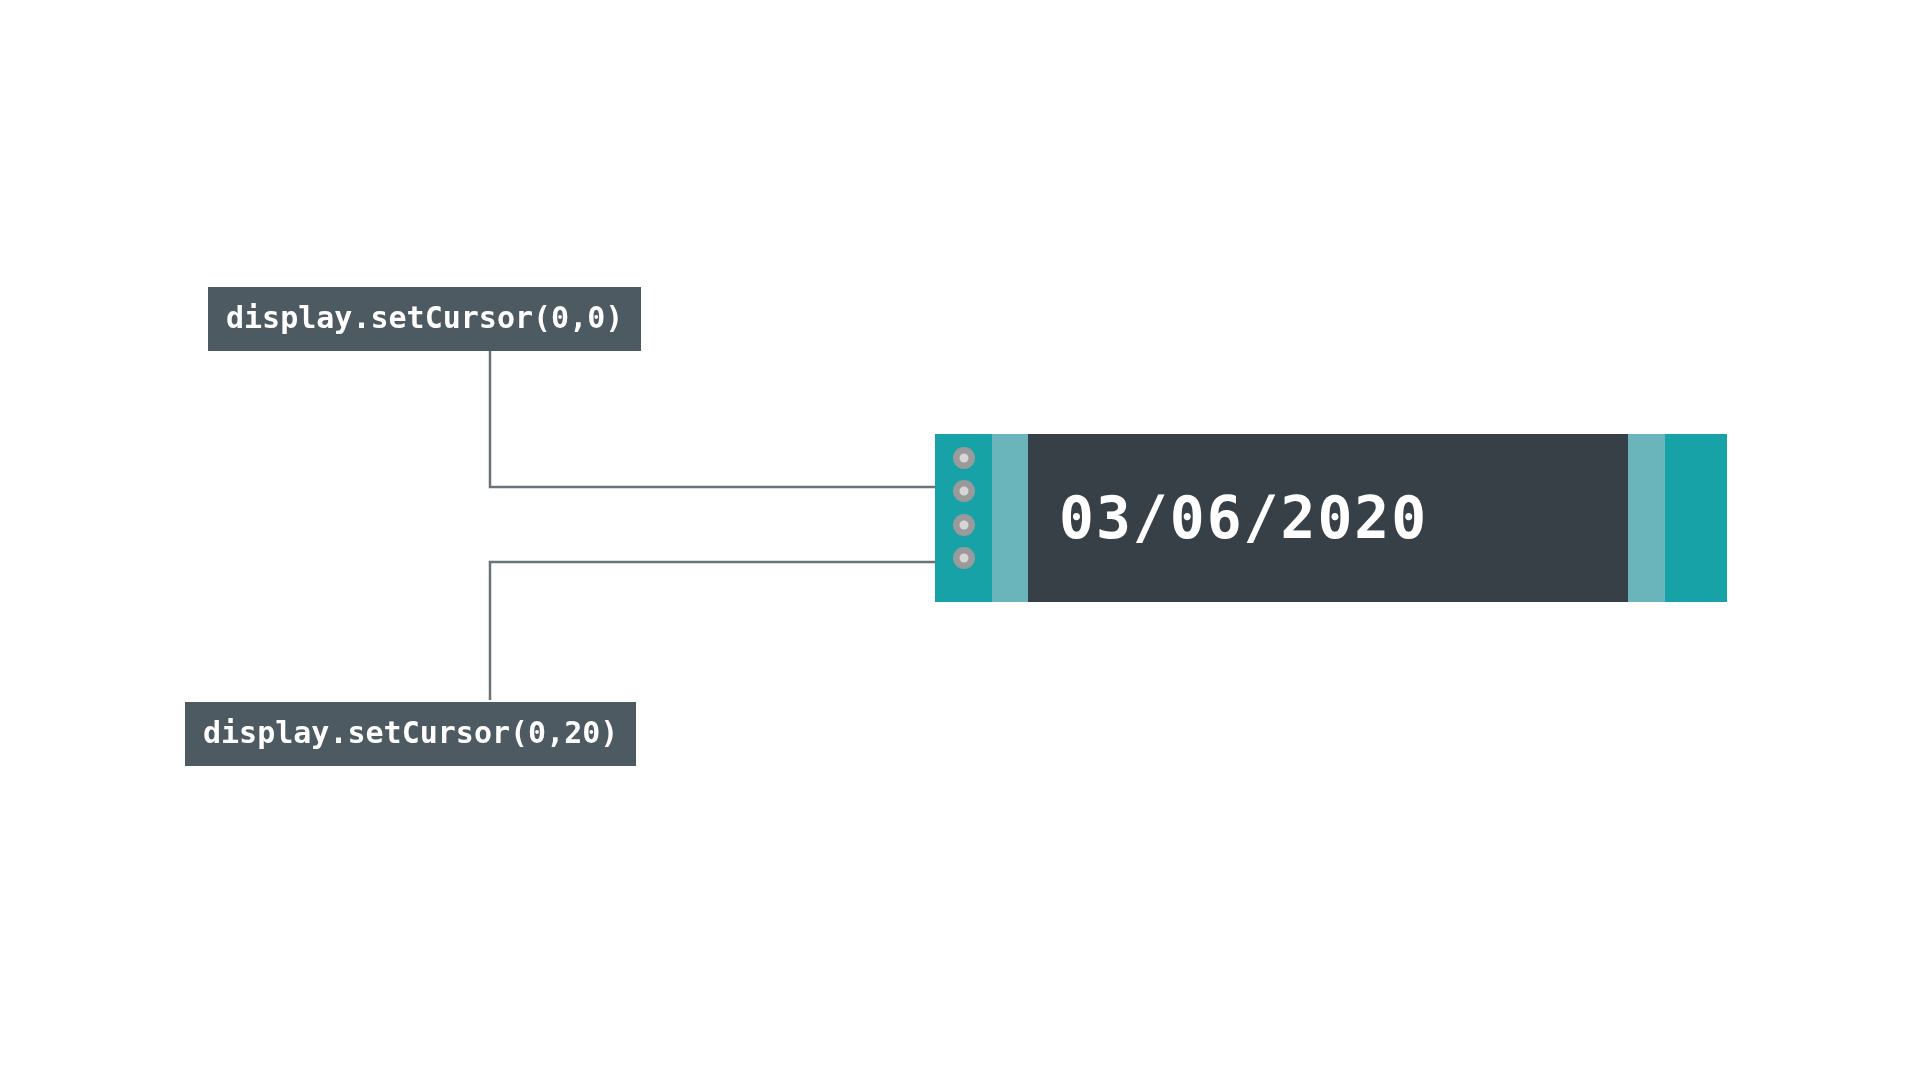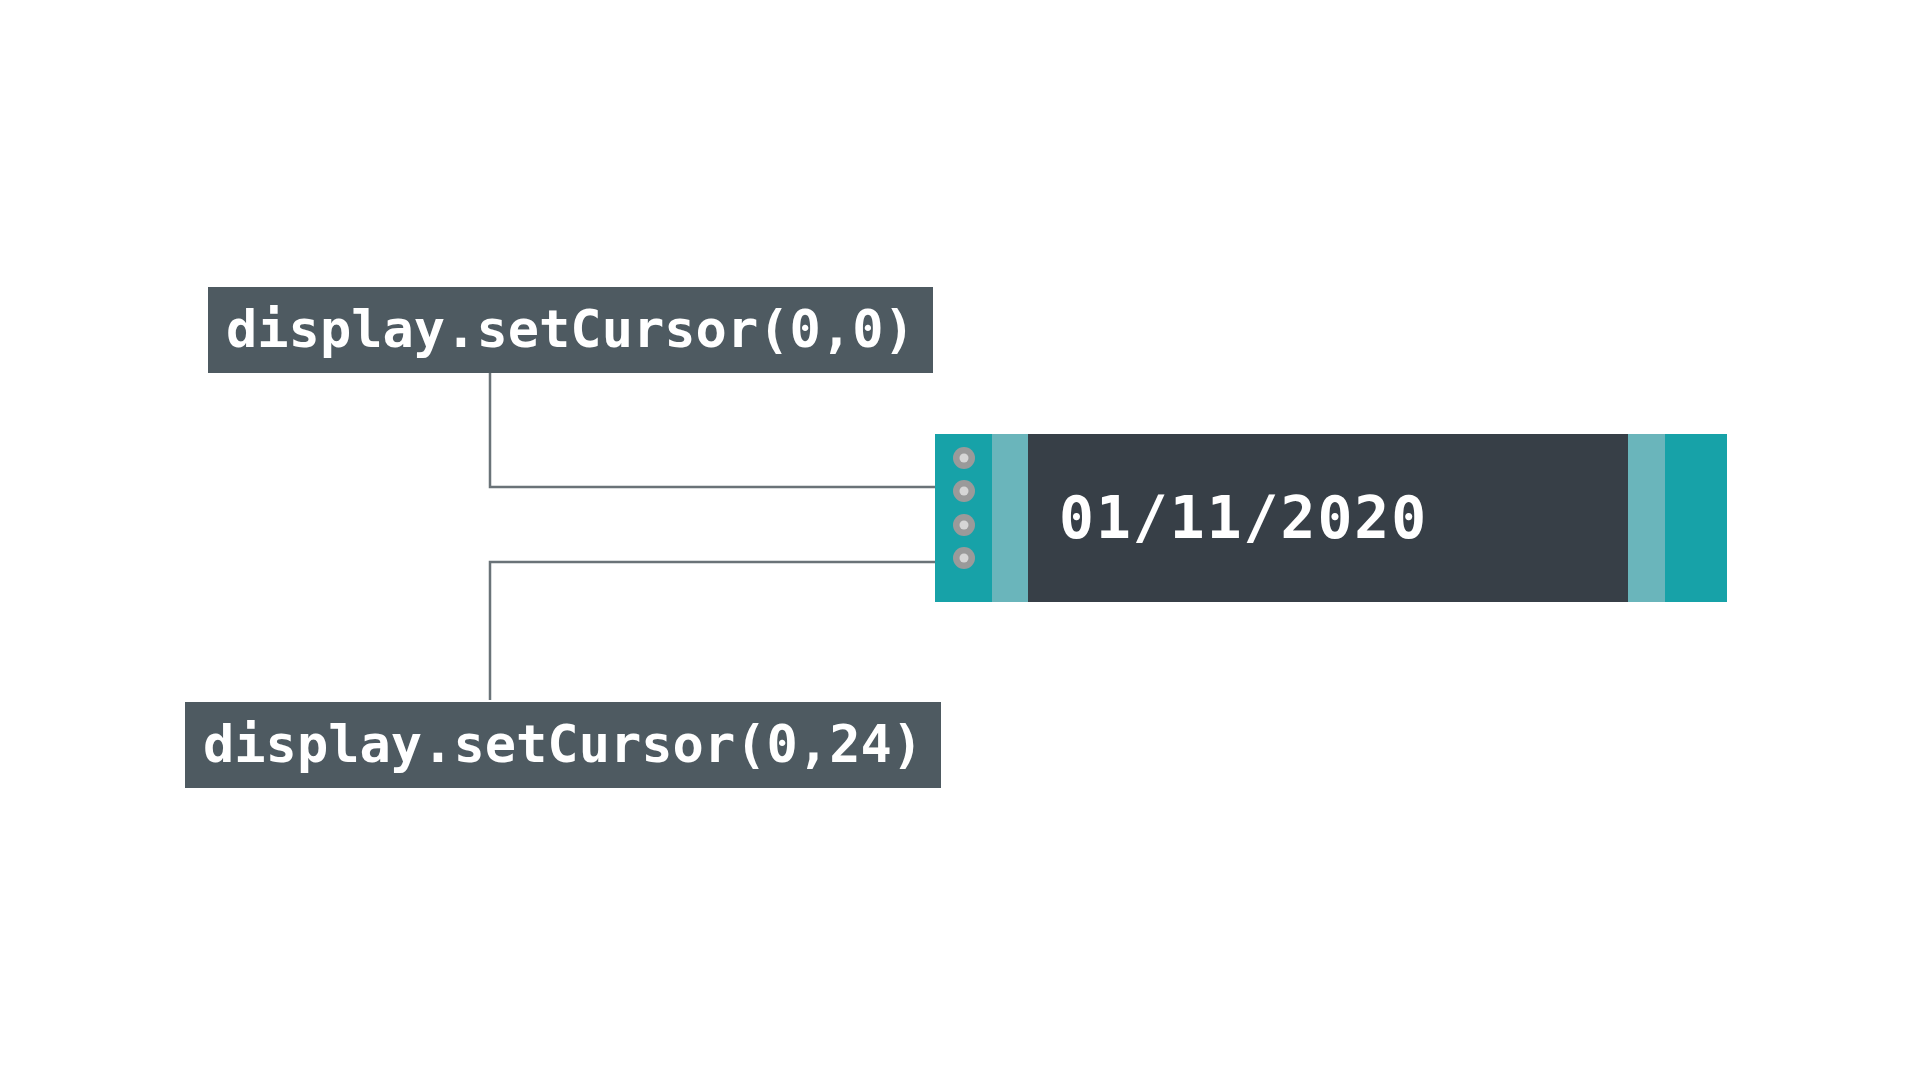--- a/index.html
+++ b/index.html
@@ -31,21 +31,21 @@
     stroke-linejoin: miter;
   }
 
   
   .code-label {
     position: absolute;
     background: #4e5a61;
     color: #ffffff;
     font-family: "DejaVu Sans Mono", "Liberation Mono", monospace;
     font-weight: bold;
-    font-size: 52px;
+    font-size: 30px;
     letter-spacing: 0px;
     line-height: 1;
     padding: 16px 18px 18px 18px;
     white-space: nowrap;
     box-sizing: border-box;
   }
   #label-cursor-0-0 {
     left: 208px;
     top: 287px;
   }
@@ -136,35 +136,35 @@
 
 <div id="stage">
 
   <svg id="leaders" viewBox="0 0 1920 1080" width="1920" height="1080">
     <path d="M 490 305 L 490 487 L 1060 487"></path>
     <path d="M 1060 562 L 490 562 L 490 700"></path>
   </svg>
 
   <div class="code-label" id="label-cursor-0-0">display.setCursor(0,0)</div>
 
-  <div class="code-label" id="label-cursor-0-20">display.setCursor(0,24)</div>
+  <div class="code-label" id="label-cursor-0-20">display.setCursor(0,20)</div>
 
   <div id="display-module">
 
     <div class="bezel-dark" id="bezel-left-dark">
       <span class="screw" id="screw-1"></span>
       <span class="screw" id="screw-2"></span>
       <span class="screw" id="screw-3"></span>
       <span class="screw" id="screw-4"></span>
     </div>
 
     <div class="bezel-light" id="bezel-left-light"></div>
 
     <div id="screen">
-      <div class="screen-line">01/11/2020</div>
+      <div class="screen-line">03/06/2020</div>
     </div>
 
     <div class="bezel-light" id="bezel-right-light"></div>
 
     <div class="bezel-dark" id="bezel-right-dark"></div>
 
   </div>
 
 </div>
 

